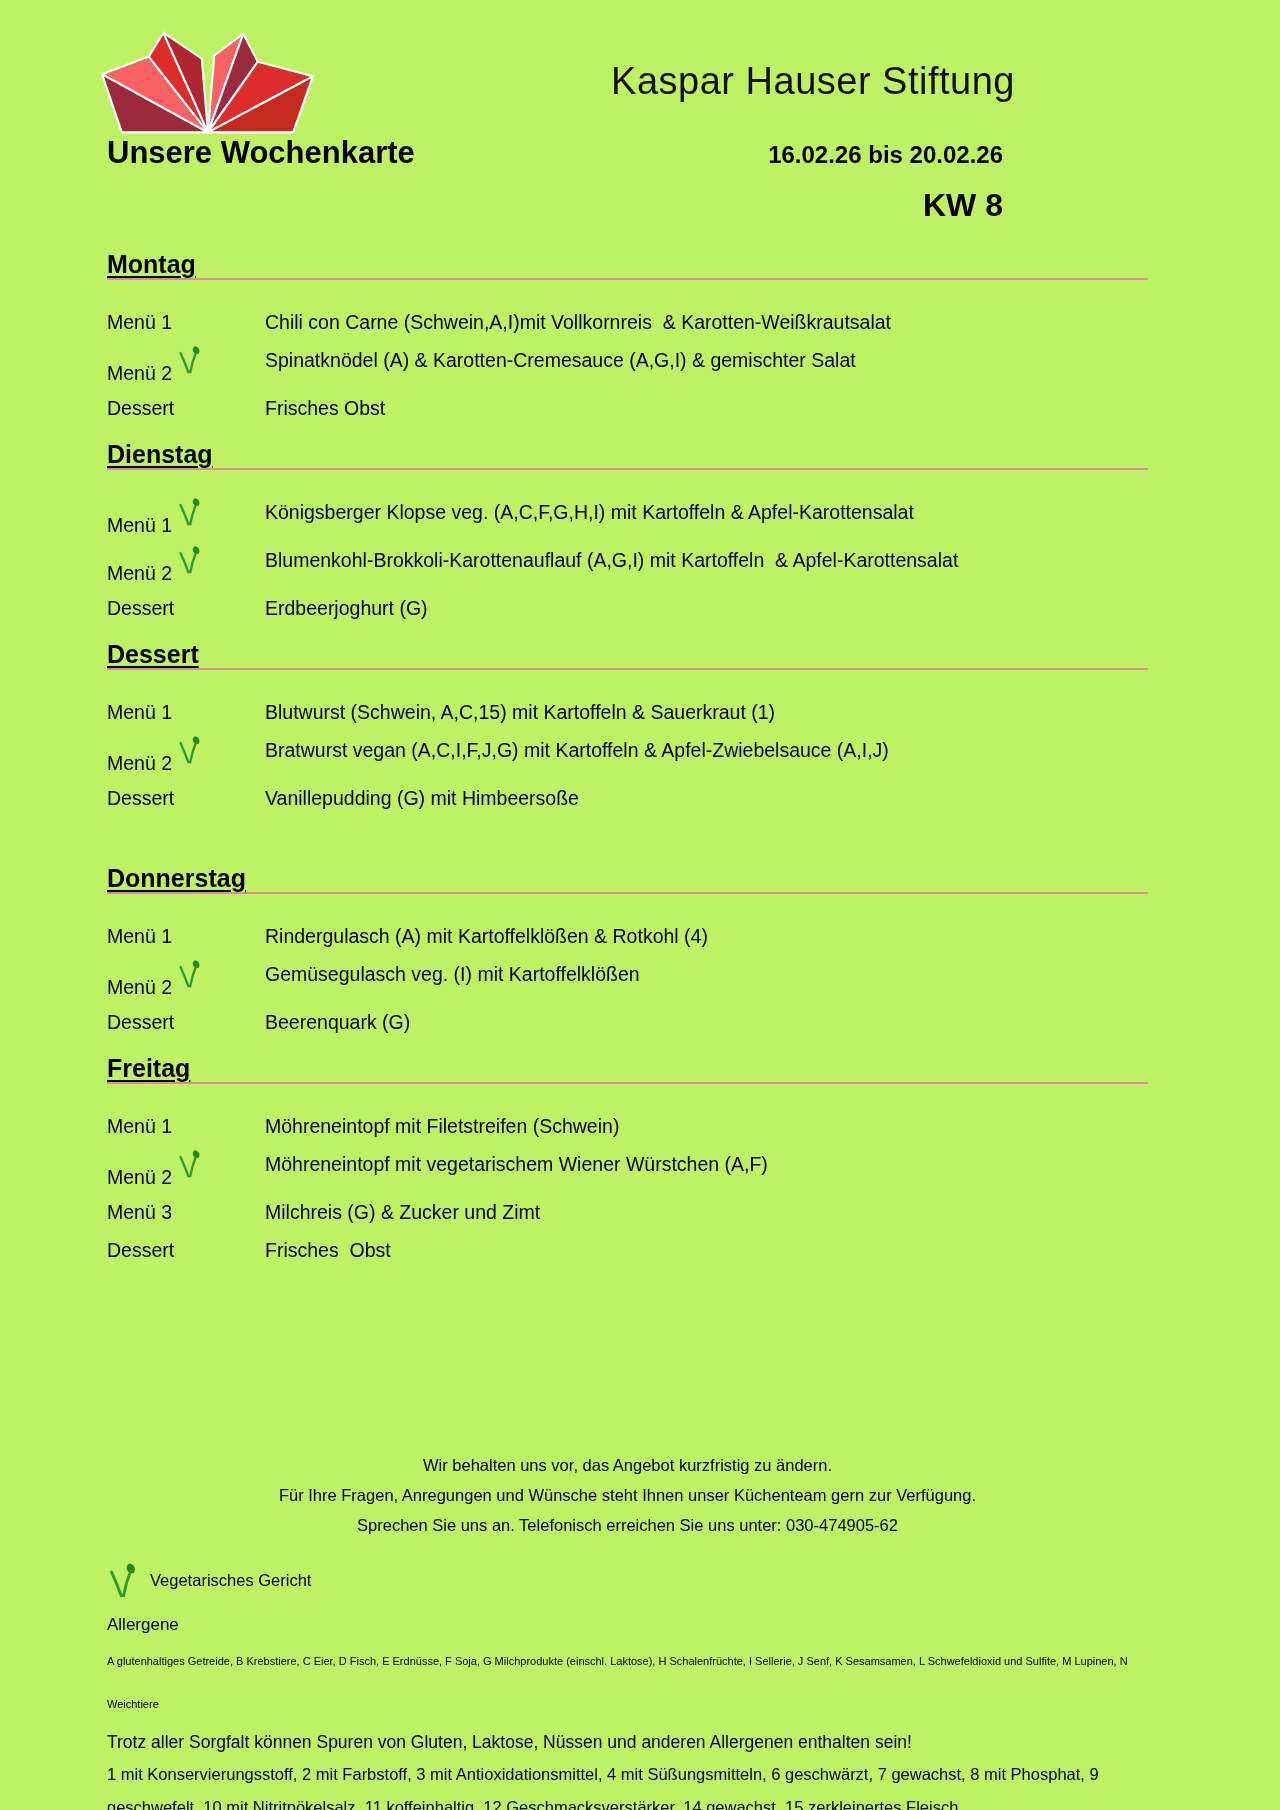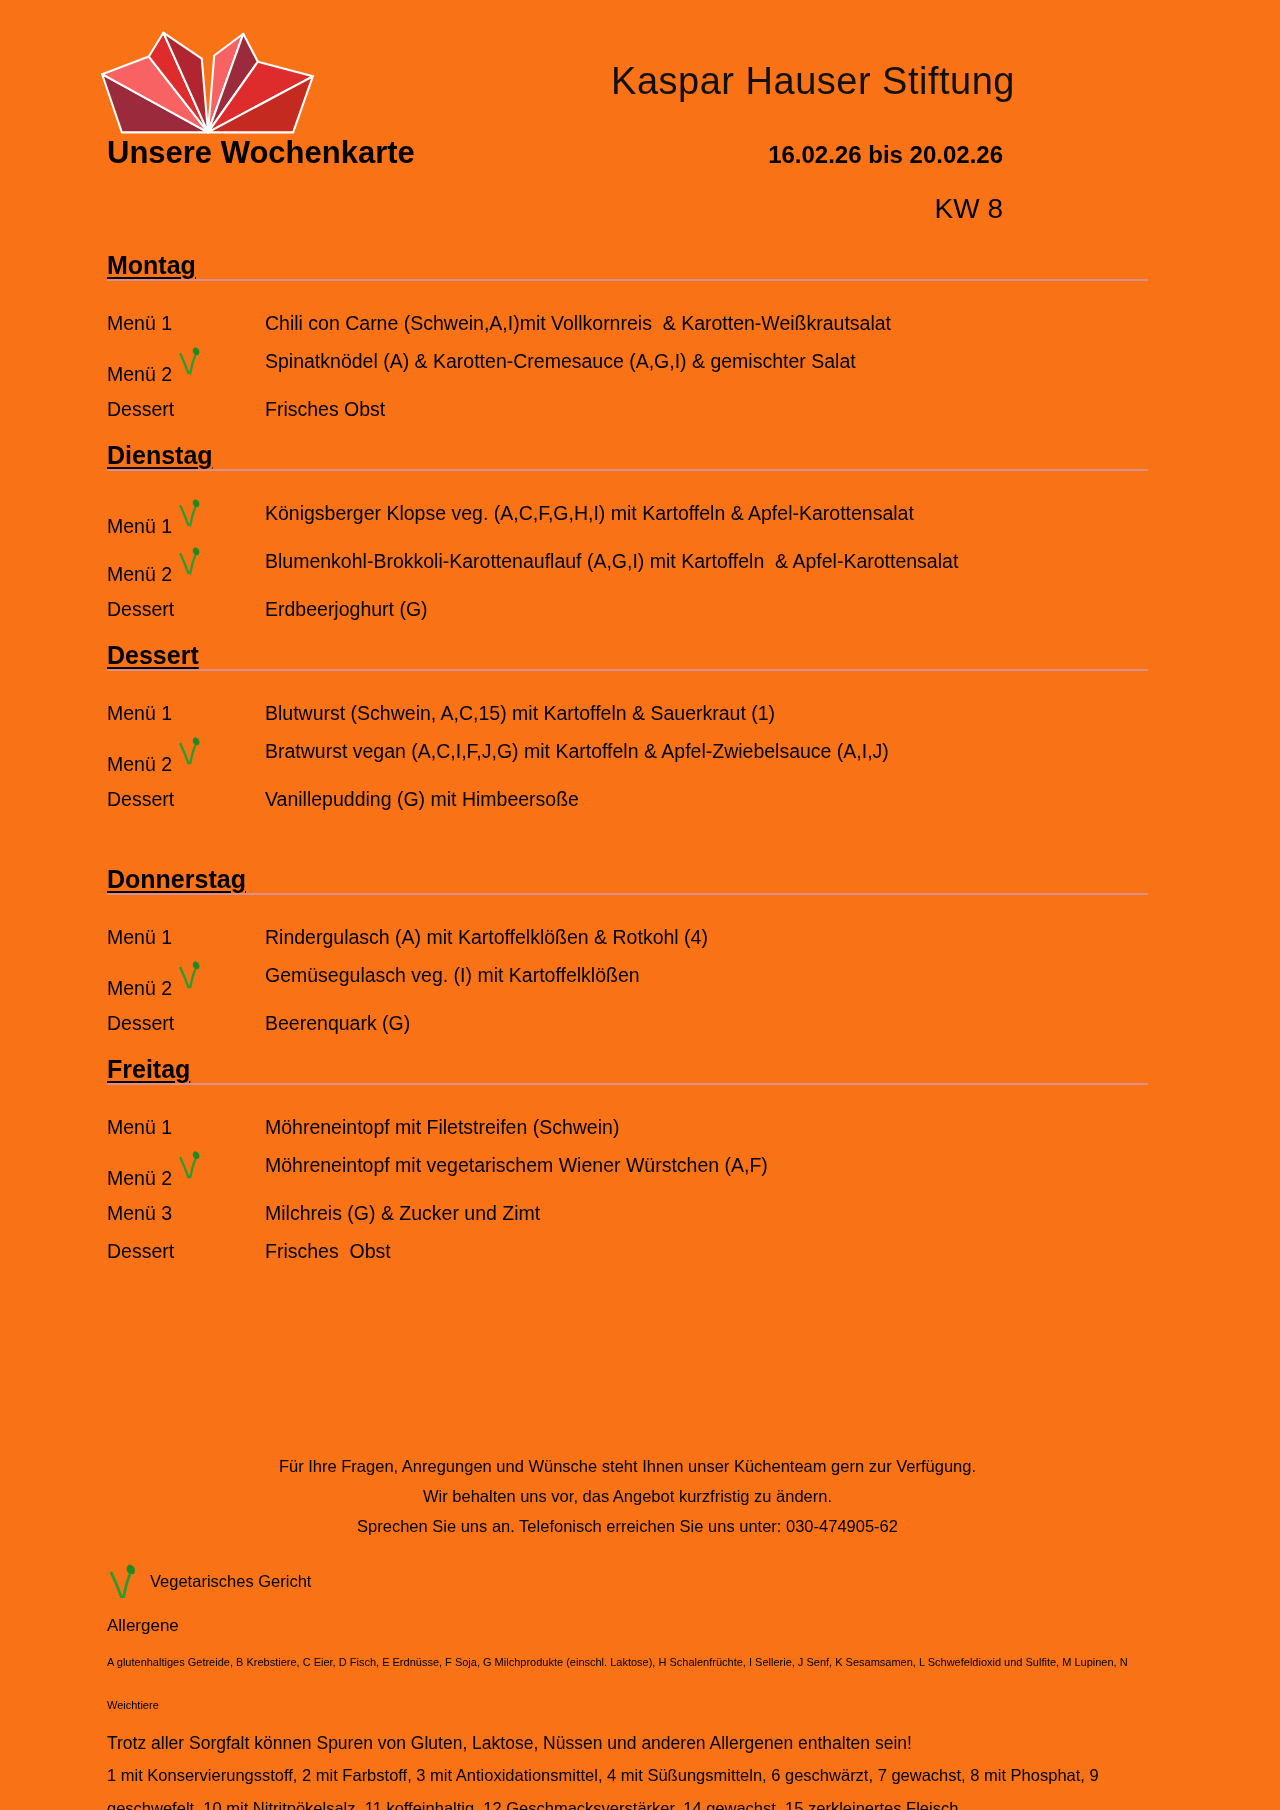--- a/index.html
+++ b/index.html
@@ -1,32 +1,32 @@
 <!DOCTYPE html>
 <html lang="de"><head>
 <meta charset="utf-8">
 <style>
   * { margin:0; padding:0; box-sizing:border-box; }
   html,body { background:#ffffff; }
   body { font-family:"Liberation Sans", sans-serif; color:#000; }
   .page {
-    position:relative; width:1280px; height:1810px; background:#f97316;
+    position:relative; width:1280px; height:1810px; background:#bef264;
     overflow:hidden; padding:0 132px 0 107px;
   }
   
   .logo { position:absolute; left:99px; top:27px; width:218px; height:110px; }
   .org-name {
     margin-top:60px; text-align:right; padding-right:133px;
     font-size:38px; font-weight:400; letter-spacing:0.5px; color:#111;
     font-family:"Liberation Sans", sans-serif;
   }
   .title-row { margin-top:32px; display:flex; justify-content:space-between; align-items:baseline; }
   .page-title { font-size:31px; font-weight:700; }
   .date-range { font-size:24px; font-weight:700; padding-right:145px; }
-  .week-no { text-align:right; font-size:28px; font-weight:400; padding-right:145px; margin-top:22px; }
+  .week-no { text-align:right; font-size:32px; font-weight:700; padding-right:145px; margin-top:16px; }
   
   .day { margin-top:14px; }
   .day.first { margin-top:26px; }
   .day.extra-gap { margin-top:48px; }
   .day-heading {
     font-size:25px; font-weight:700; line-height:1.12;
     border-bottom:2.5px solid #d9908f; margin-bottom:22px;
   }
   .day-heading span {
     text-decoration:underline; text-decoration-thickness:2.2px; text-underline-offset:3px;
@@ -171,22 +171,22 @@
       <div class="row-label"><span>Menü 3</span></div>
       <div class="row-dish">Milchreis (G) &amp; Zucker und Zimt</div>
     </div>
     <div class="menu-row">
       <div class="row-label"><span>Dessert</span></div>
       <div class="row-dish">Frisches  Obst</div>
     </div>
   </section>
 
   <div class="notes">
+    <div>Wir behalten uns vor, das Angebot kurzfristig zu ändern.</div>
     <div>Für Ihre Fragen, Anregungen und Wünsche steht Ihnen unser Küchenteam gern zur Verfügung.</div>
-    <div>Wir behalten uns vor, das Angebot kurzfristig zu ändern.</div>
     <div>Sprechen Sie uns an. Telefonisch erreichen Sie uns unter: 030-474905-62</div>
   </div>
 
   <div class="veg-legend">
     <span class="legend-icon">
         <svg viewBox="0 0 24 29">
           <use href="#veg-v"></use>
         </svg>
       </span>
     <span>Vegetarisches Gericht</span>

